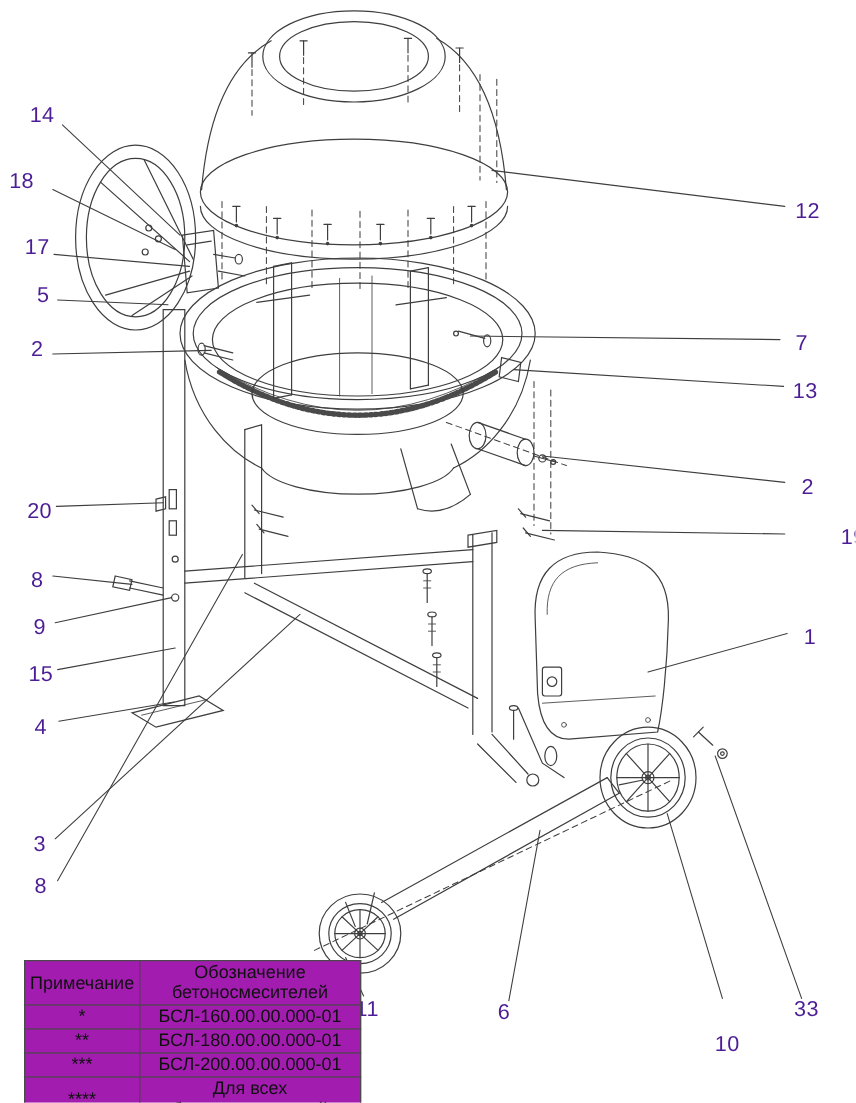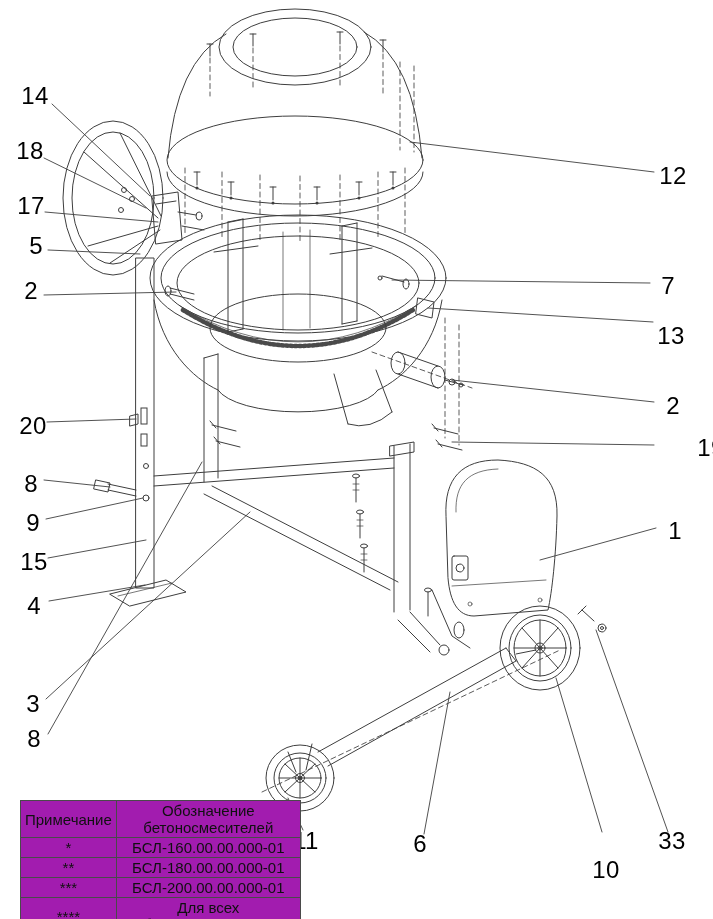--- a/index.html
+++ b/index.html
@@ -6,21 +6,21 @@
   html,body { background:#fff; }
   body { width:713px; height:919px; font-family:"Liberation Sans", sans-serif; }
   .canvas { position:relative; width:713px; height:919px; background:#ffffff; overflow:hidden; }
   svg.art { position:absolute; left:0; top:0; width:713px; height:919px; }
   .ln * { fill:none; stroke:#3e3e3e; stroke-width:1; stroke-linecap:round; }
   .thin { stroke-width:.7 !important; }
   .dash { stroke-dasharray:5 3.5 !important; stroke-width:.85 !important; }
   .teeth { stroke-width:4.5 !important; stroke-dasharray:2 2.4 !important; stroke:#4a4a4a !important; }
   .leader { stroke-width:.9 !important; }
   .dot { fill:#3e3e3e !important; stroke:none !important; }
-  .callout { position:absolute; transform:translate(-50%,-50%); font-size:24px; color:#000000; letter-spacing:.3px; white-space:nowrap; }
+  .callout { position:absolute; transform:translate(-50%,-50%); font-size:18px; color:#4c1d95; letter-spacing:.3px; white-space:nowrap; }
   table.note-table { position:absolute; left:8px; top:800px; border-collapse:collapse; font-size:15px; color:#101010; background:#a21caf;margin-left:12px; }
   table.note-table th, table.note-table td { border:1px solid #4a4a4a; padding:1px 4px; text-align:center; font-weight:normal; height:18px; }
   table.note-table th:first-child, table.note-table td:first-child { width:92px; }
   table.note-table th:last-child, table.note-table td:last-child { width:184px; }
 </style>
 </head>
 <body>
 
 <div class="canvas">
 
@@ -291,27 +291,27 @@
         <line class="leader" x1="48" y1="734" x2="202" y2="462"></line>
         <line class="leader" x1="303" y1="830" x2="288" y2="798"></line>
         <line class="leader" x1="424" y1="834" x2="450" y2="692"></line>
         <line class="leader" x1="602" y1="832" x2="556" y2="678"></line>
         <line class="leader" x1="668" y1="832" x2="596" y2="630"></line>
       </g>
     </g>
   </svg>
 
   <span class="callout" style="left:35px;top:96px">14</span>
-  <span class="callout" style="left:30px;top:151px">18</span>
+  <span class="callout" style="left:18px;top:151px">18</span>
   <span class="callout" style="left:31px;top:206px">17</span>
   <span class="callout" style="left:36px;top:246px">5</span>
   <span class="callout" style="left:31px;top:291px">2</span>
   <span class="callout" style="left:673px;top:176px">12</span>
   <span class="callout" style="left:668px;top:286px">7</span>
-  <span class="callout" style="left:671px;top:336px">13</span>
+  <span class="callout" style="left:671px;top:326px">13</span>
   <span class="callout" style="left:673px;top:406px">2</span>
   <span class="callout" style="left:711px;top:448px">19</span>
   <span class="callout" style="left:675px;top:531px">1</span>
   <span class="callout" style="left:33px;top:426px">20</span>
   <span class="callout" style="left:31px;top:484px">8</span>
   <span class="callout" style="left:33px;top:523px">9</span>
   <span class="callout" style="left:34px;top:562px">15</span>
   <span class="callout" style="left:34px;top:606px">4</span>
   <span class="callout" style="left:33px;top:704px">3</span>
   <span class="callout" style="left:34px;top:739px">8</span>

